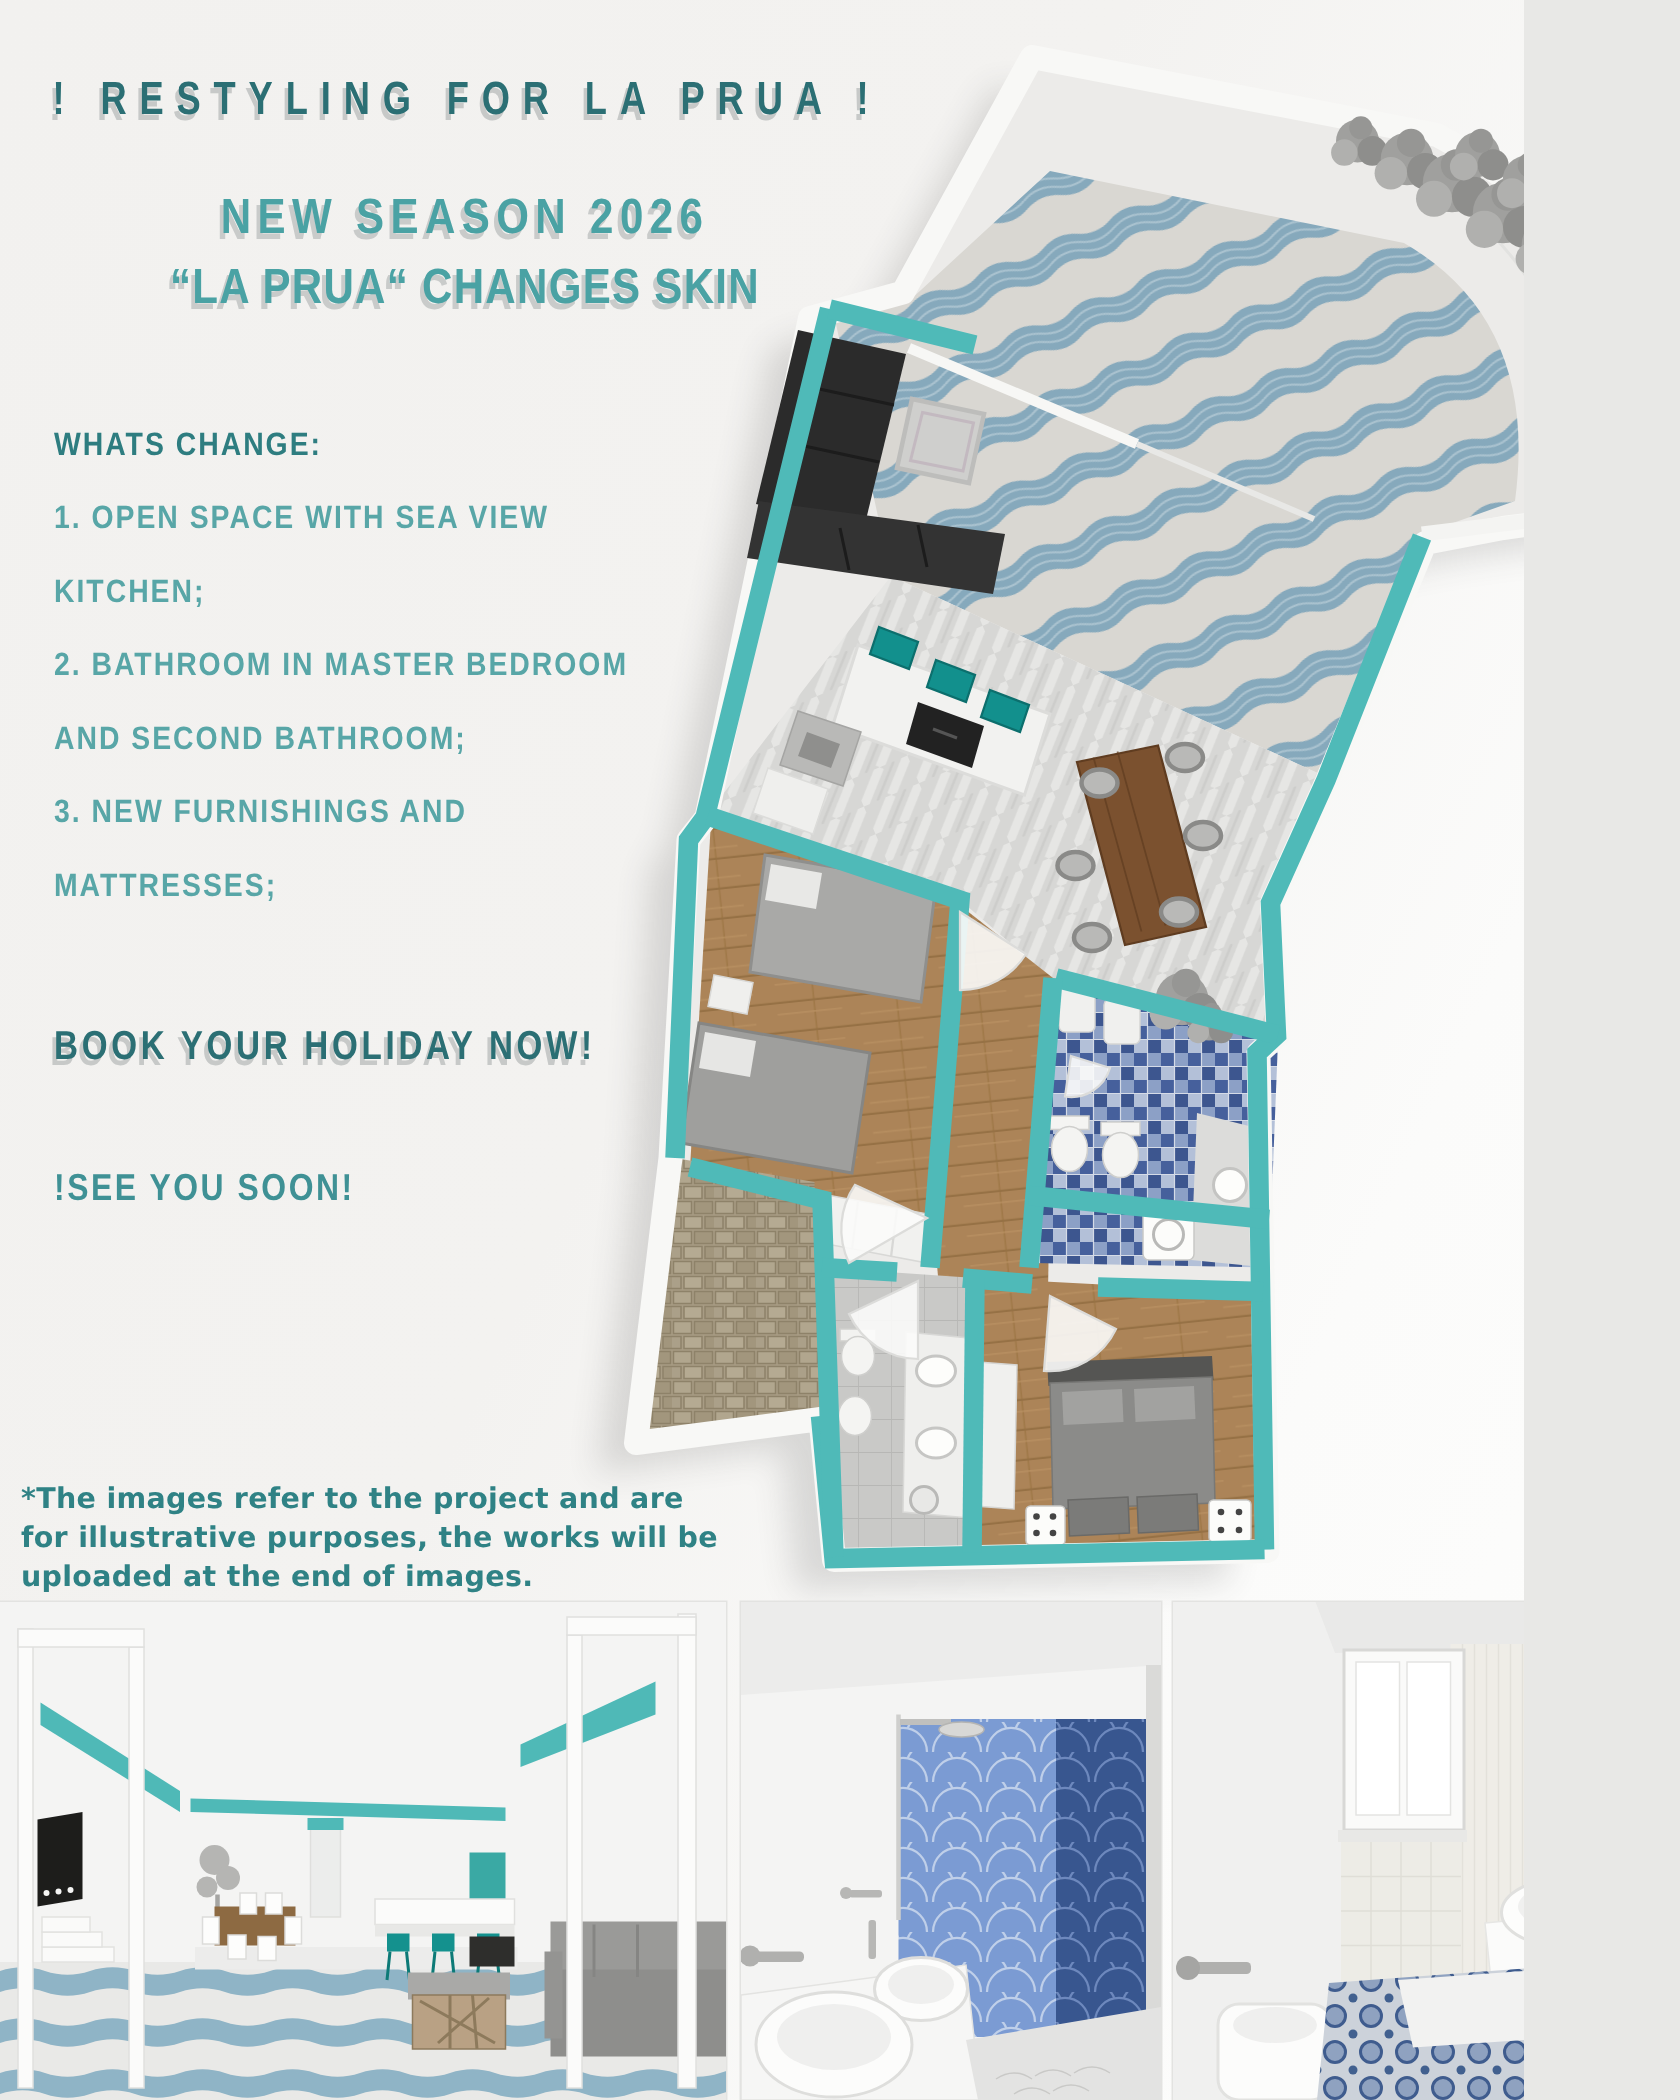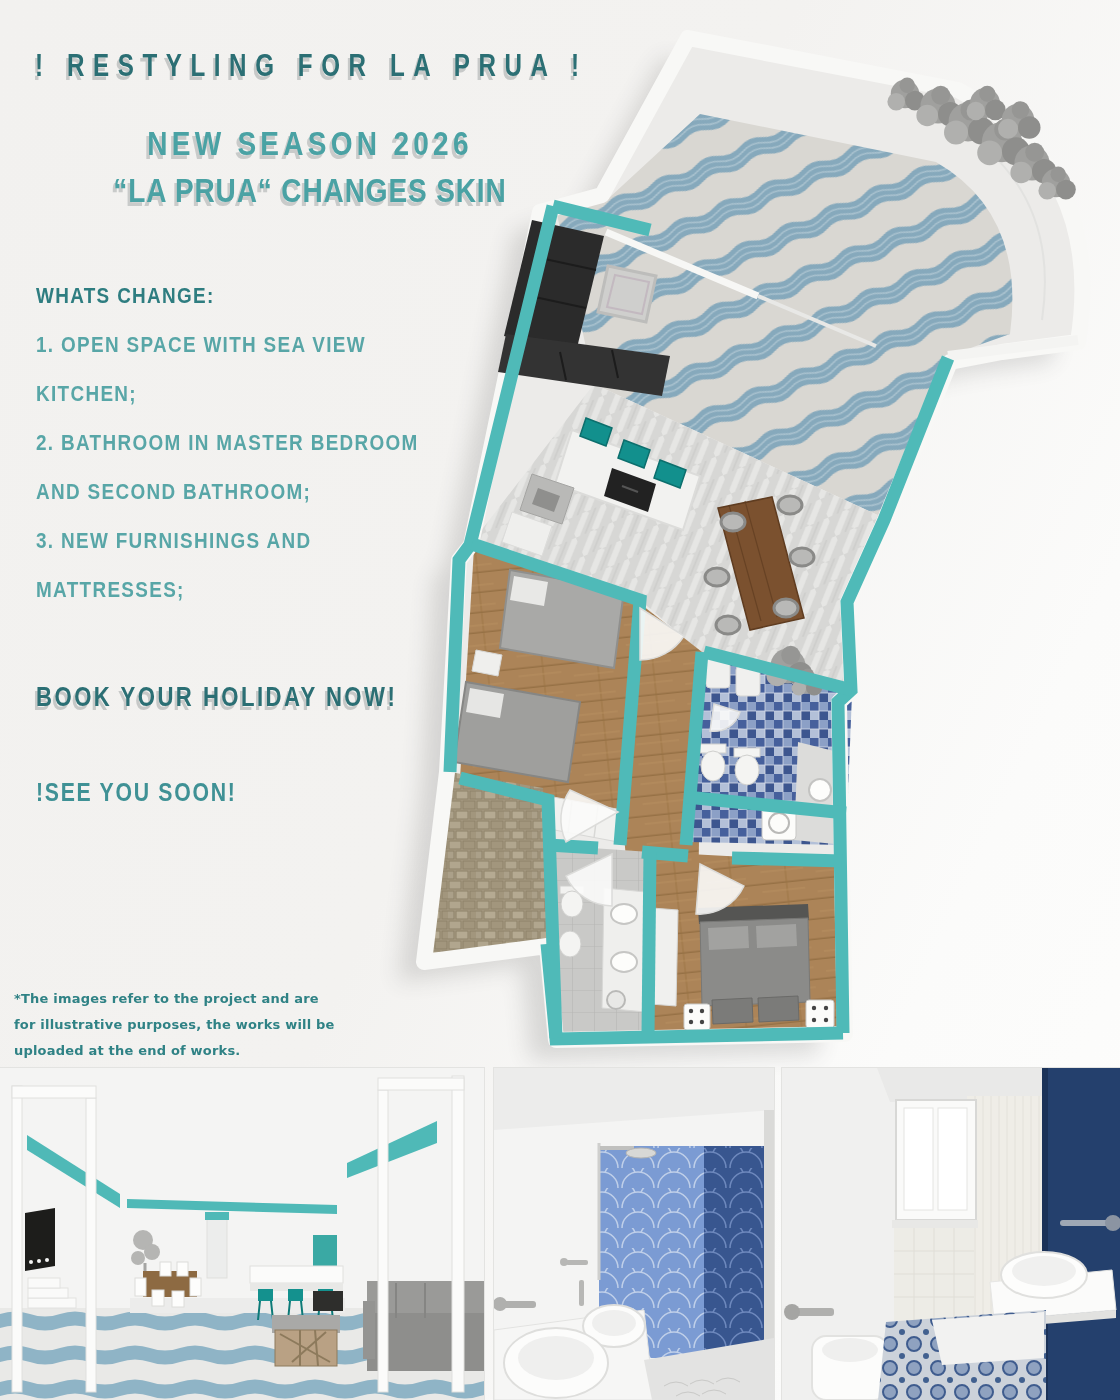--- a/index.html
+++ b/index.html
@@ -1,17 +1,17 @@
 <!DOCTYPE html>
 <html><head>
 <meta charset="utf-8">
 <style>
   html,body{margin:0;padding:0;background:#e8e8e6;}
   .canvas{
-    position:relative;width:1120px;height:1400px;overflow:hidden;
+    position:relative;width:1016px;height:1400px;overflow:hidden;
     background:linear-gradient(115deg,#f2f1ef 0%,#f3f2f0 45%,#fbfbfa 78%,#fdfdfc 100%);
     font-family:"Liberation Sans",sans-serif;
   }
   .abs{position:absolute;}
   .title{
     left:35px;top:48px;width:760px;white-space:nowrap;
     font-size:31px;font-weight:bold;letter-spacing:11px;color:#2b6f74;
     text-shadow:-3px 4px 0 #c7c9c8;
     transform:scaleX(.78);transform-origin:left top;
   }
@@ -37,21 +37,21 @@
     transform:scaleX(.82);transform-origin:left top;
   }
   .signoff{
     left:36px;top:778px;white-space:nowrap;
     font-size:25px;font-weight:bold;letter-spacing:2px;color:#3f9195;
     transform:scaleX(.85);transform-origin:left top;
   }
   .disclaimer{
     left:14px;top:986px;width:520px;
     font-family:"DejaVu Sans",sans-serif;
-    font-size:13px;font-weight:bold;color:#2f8285;line-height:26px;letter-spacing:.2px;
+    font-size:19px;font-weight:bold;color:#2f8285;line-height:26px;letter-spacing:.2px;
   }
   .disclaimer div{display:block;}
   .photo{outline:1px solid #e3e3e1;background:#f2f2f1;}
   svg{display:block;}
 </style>
 </head>
 <body>
 
 <div class="canvas">
 
@@ -71,21 +71,21 @@
     <span class="item">3. NEW FURNISHINGS AND</span>
     <span class="item">MATTRESSES;</span>
   </div>
 
   <div class="abs cta">BOOK YOUR HOLIDAY NOW!</div>
   <div class="abs signoff">!SEE YOU SOON!</div>
 
   <div class="abs disclaimer">
     <div>*The images refer to the project and are</div>
     <div>for illustrative purposes, the works will be</div>
-    <div>uploaded at the end of works.</div>
+    <div>uploaded at the end of images.</div>
   </div>
 
   <svg class="abs" style="left:0;top:0" width="1120" height="1080" viewBox="0 0 1120 1080" role="img" aria-label="3D top-down render of the restyled La Prua apartment: curved prow terrace with wavy blue striped tiles and plants, open space living room with black sofa, kitchen island with teal stools, dining table with six chairs, twin bedroom, blue mosaic bathroom, second bathroom, master bedroom and balcony, all outlined by teal walls">
     <defs>
       <filter id="soft" x="-30%" y="-30%" width="160%" height="160%">
           <feGaussianBlur stdDeviation="11"></feGaussianBlur>
         </filter>
       <pattern id="stripes" width="96" height="46" patternUnits="userSpaceOnUse" patternTransform="rotate(-23)">
         <rect width="96" height="46" fill="#d9d7d2"></rect>
         <path d="M0,10 Q12,4 24,10 T48,10 T72,10 T96,10 L96,28 Q84,34 72,28 T48,28 T24,28 T0,28 Z" fill="#86a9bc"></path>

